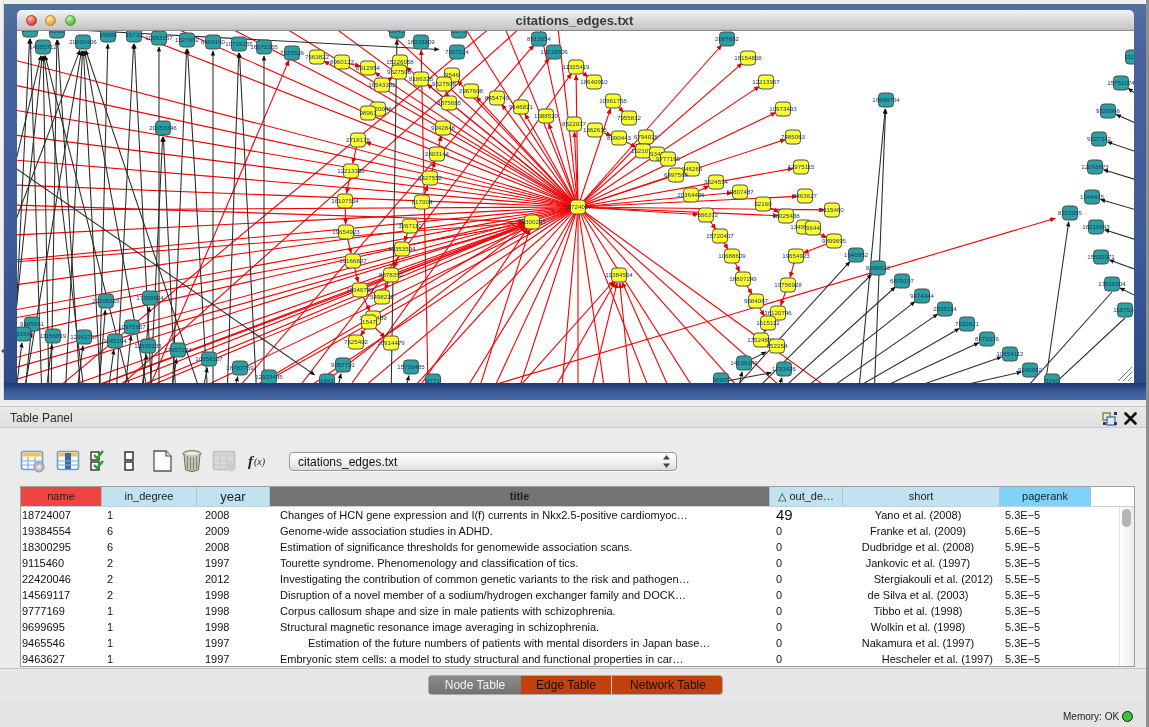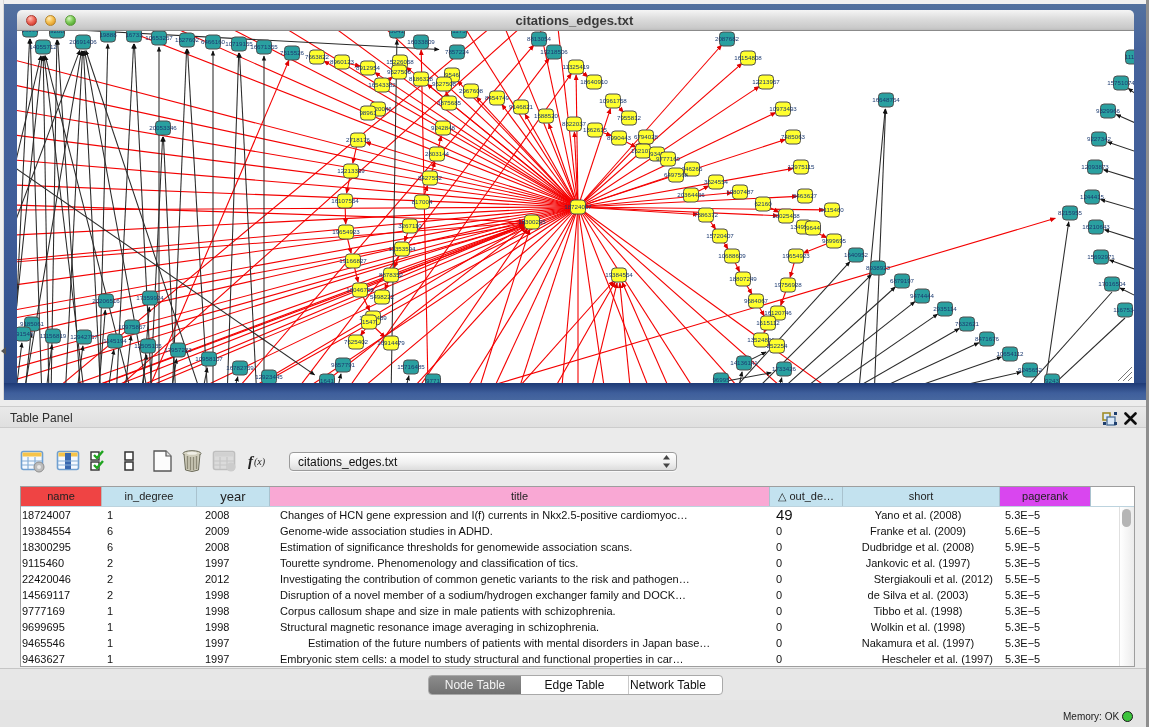--- a/index.html
+++ b/index.html
@@ -583,24 +583,24 @@
 <div class="abs" style="left:298px;top:455px;font-size:12px;color:#111;">citations_edges.txt</div>
 <svg class="abs" style="left:662px;top:454px;" width="9" height="15" viewBox="0 0 9 15">
  <path d="M4.5 1 L8 5.5 H1 z" fill="#444"></path>
     <path d="M4.5 14 L1 9.5 H8 z" fill="#444"></path>
 </svg>
 
 <div class="abs" style="left:20px;top:486px;width:1115px;height:181px;background:#fff;border:1px solid #9e9e9e;"></div>
 <div class="abs" style="left:21px;top:487px;width:81px;height:19px;background:#ef4444;border-right:1px solid #b9b9b9;font-size:11px;color:#222;text-align:center;line-height:19px;overflow:hidden;">name</div>
 <div class="abs" style="left:102px;top:487px;width:95px;height:19px;background:#c3e2ef;border-right:1px solid #a9c2ce;font-size:11px;color:#222;text-align:center;line-height:19px;overflow:hidden;">in_degree</div>
 <div class="abs" style="left:197px;top:487px;width:73px;height:19px;background:#c3e2ef;border-right:1px solid #a9c2ce;font-size:13px;color:#222;text-align:center;line-height:19px;overflow:hidden;">year</div>
-<div class="abs" style="left:270px;top:487px;width:500px;height:19px;background:#f9a8d4;border-right:1px solid #a9c2ce;font-size:11px;color:#222;text-align:center;line-height:19px;overflow:hidden;">title</div>
+<div class="abs" style="left:270px;top:487px;width:500px;height:19px;background:#737373;border-right:1px solid #a9c2ce;font-size:11px;color:#222;text-align:center;line-height:19px;overflow:hidden;font-weight:bold;">title</div>
 <div class="abs" style="left:770px;top:487px;width:73px;height:19px;background:#c3e2ef;border-right:1px solid #a9c2ce;font-size:11px;color:#222;text-align:center;line-height:19px;overflow:hidden;">△ out_de…</div>
 <div class="abs" style="left:843px;top:487px;width:157px;height:19px;background:#c3e2ef;border-right:1px solid #a9c2ce;font-size:11px;color:#222;text-align:center;line-height:19px;overflow:hidden;">short</div>
-<div class="abs" style="left:1000px;top:487px;width:91px;height:19px;background:#d946ef;border-right:1px solid #a9c2ce;font-size:11px;color:#222;text-align:center;line-height:19px;overflow:hidden;">pagerank</div>
+<div class="abs" style="left:1000px;top:487px;width:91px;height:19px;background:#7dd3fc;border-right:1px solid #a9c2ce;font-size:11px;color:#222;text-align:center;line-height:19px;overflow:hidden;">pagerank</div>
 <div class="abs" style="left:1091px;top:487px;width:43px;height:19px;background:#fff;"></div>
 <div class="abs" style="left:21px;top:506px;width:1113px;height:1px;background:#bcd3de;"></div>
 <div class="abs" style="left:22px;top:507px;width:160px;height:16px;font-size:11px;color:#111;line-height:16px;white-space:nowrap;overflow:hidden;">18724007</div>
 <div class="abs" style="left:107px;top:507px;width:160px;height:16px;font-size:11px;color:#111;line-height:16px;white-space:nowrap;overflow:hidden;">1</div>
 <div class="abs" style="left:205px;top:507px;width:160px;height:16px;font-size:11px;color:#111;line-height:16px;white-space:nowrap;overflow:hidden;">2008</div>
 <div class="abs" style="left:280px;top:507px;width:500px;height:16px;font-size:11px;color:#111;line-height:16px;white-space:nowrap;overflow:hidden;">Changes of HCN gene expression and I(f) currents in Nkx2.5‑positive cardiomyoc…</div>
 <div class="abs" style="left:776px;top:507px;width:160px;height:16px;font-size:15px;color:#111;line-height:16px;white-space:nowrap;overflow:hidden;">49</div>
 <div class="abs" style="left:843px;top:507px;width:150px;height:16px;font-size:11px;color:#111;line-height:16px;text-align:center;white-space:nowrap;">Yano et al. (2008)</div>
 <div class="abs" style="left:1005px;top:507px;width:160px;height:16px;font-size:11px;color:#111;line-height:16px;white-space:nowrap;overflow:hidden;">5.3E−5</div>
 <div class="abs" style="left:22px;top:523px;width:160px;height:16px;font-size:11px;color:#111;line-height:16px;white-space:nowrap;overflow:hidden;">19384554</div>
@@ -663,19 +663,19 @@
 <div class="abs" style="left:107px;top:651px;width:160px;height:16px;font-size:11px;color:#111;line-height:16px;white-space:nowrap;overflow:hidden;">1</div>
 <div class="abs" style="left:205px;top:651px;width:160px;height:16px;font-size:11px;color:#111;line-height:16px;white-space:nowrap;overflow:hidden;">1997</div>
 <div class="abs" style="left:280px;top:651px;width:500px;height:16px;font-size:11px;color:#111;line-height:16px;white-space:nowrap;overflow:hidden;">Embryonic stem cells: a model to study structural and functional properties in car…</div>
 <div class="abs" style="left:776px;top:651px;width:160px;height:16px;font-size:11px;color:#111;line-height:16px;white-space:nowrap;overflow:hidden;">0</div>
 <div class="abs" style="left:843px;top:651px;width:150px;height:16px;font-size:11px;color:#111;line-height:16px;text-align:right;white-space:nowrap;">Hescheler et al. (1997)</div>
 <div class="abs" style="left:1005px;top:651px;width:160px;height:16px;font-size:11px;color:#111;line-height:16px;white-space:nowrap;overflow:hidden;">5.3E−5</div>
 <div class="abs" style="left:1119px;top:507px;width:15px;height:159px;background:linear-gradient(90deg,#ffffff,#ececec);border-left:1px solid #e0e0e0;"></div>
 <div class="abs" style="left:1122px;top:509px;width:9px;height:18px;background:#b5b5b5;border-radius:5px;"></div>
 
 <div class="abs" style="left:0;top:668px;width:1146px;height:32px;background:#e7e7e7;border-top:1px solid #c6c6c6;"></div>
-<div class="abs" style="left:428px;top:675px;width:295px;height:20px;background:#ffffff;border:1px solid #a9a9a9;border-radius:4px;overflow:hidden;">
+<div class="abs" style="left:428px;top:675px;width:295px;height:20px;background:#c2410c;border:1px solid #a9a9a9;border-radius:4px;overflow:hidden;">
  <div class="abs" style="left:0;top:0;width:92px;height:20px;background:linear-gradient(#8c8c8c,#6f6f6f);color:#f4f4f4;font-size:12px;text-align:center;line-height:19px;">Node Table</div>
- <div class="abs" style="left:92px;top:0;width:108px;height:20px;color:#111;font-size:12px;text-align:center;line-height:19px;border-right:1px solid #c9c9c9;">Edge Table</div>
+ <div class="abs" style="left:92px;top:0;width:91px;height:20px;color:#111;font-size:12px;text-align:center;line-height:19px;border-right:1px solid #c9c9c9;">Edge Table</div>
  <div class="abs" style="left:183px;top:0;width:112px;height:20px;color:#111;font-size:12px;text-align:center;line-height:19px;">Network Table</div>
 </div>
 <div class="abs" style="left:0;top:700px;width:1146px;height:27px;background:#e4e4e4;"></div>
 <div class="abs" style="left:1063px;top:711px;font-size:10px;color:#222;">Memory: OK</div>
 <div class="abs" style="left:1122px;top:711px;width:11px;height:11px;border-radius:50%;background:#3cc43c;border:1px solid #1a1a1a;"></div>
 </body></html>

